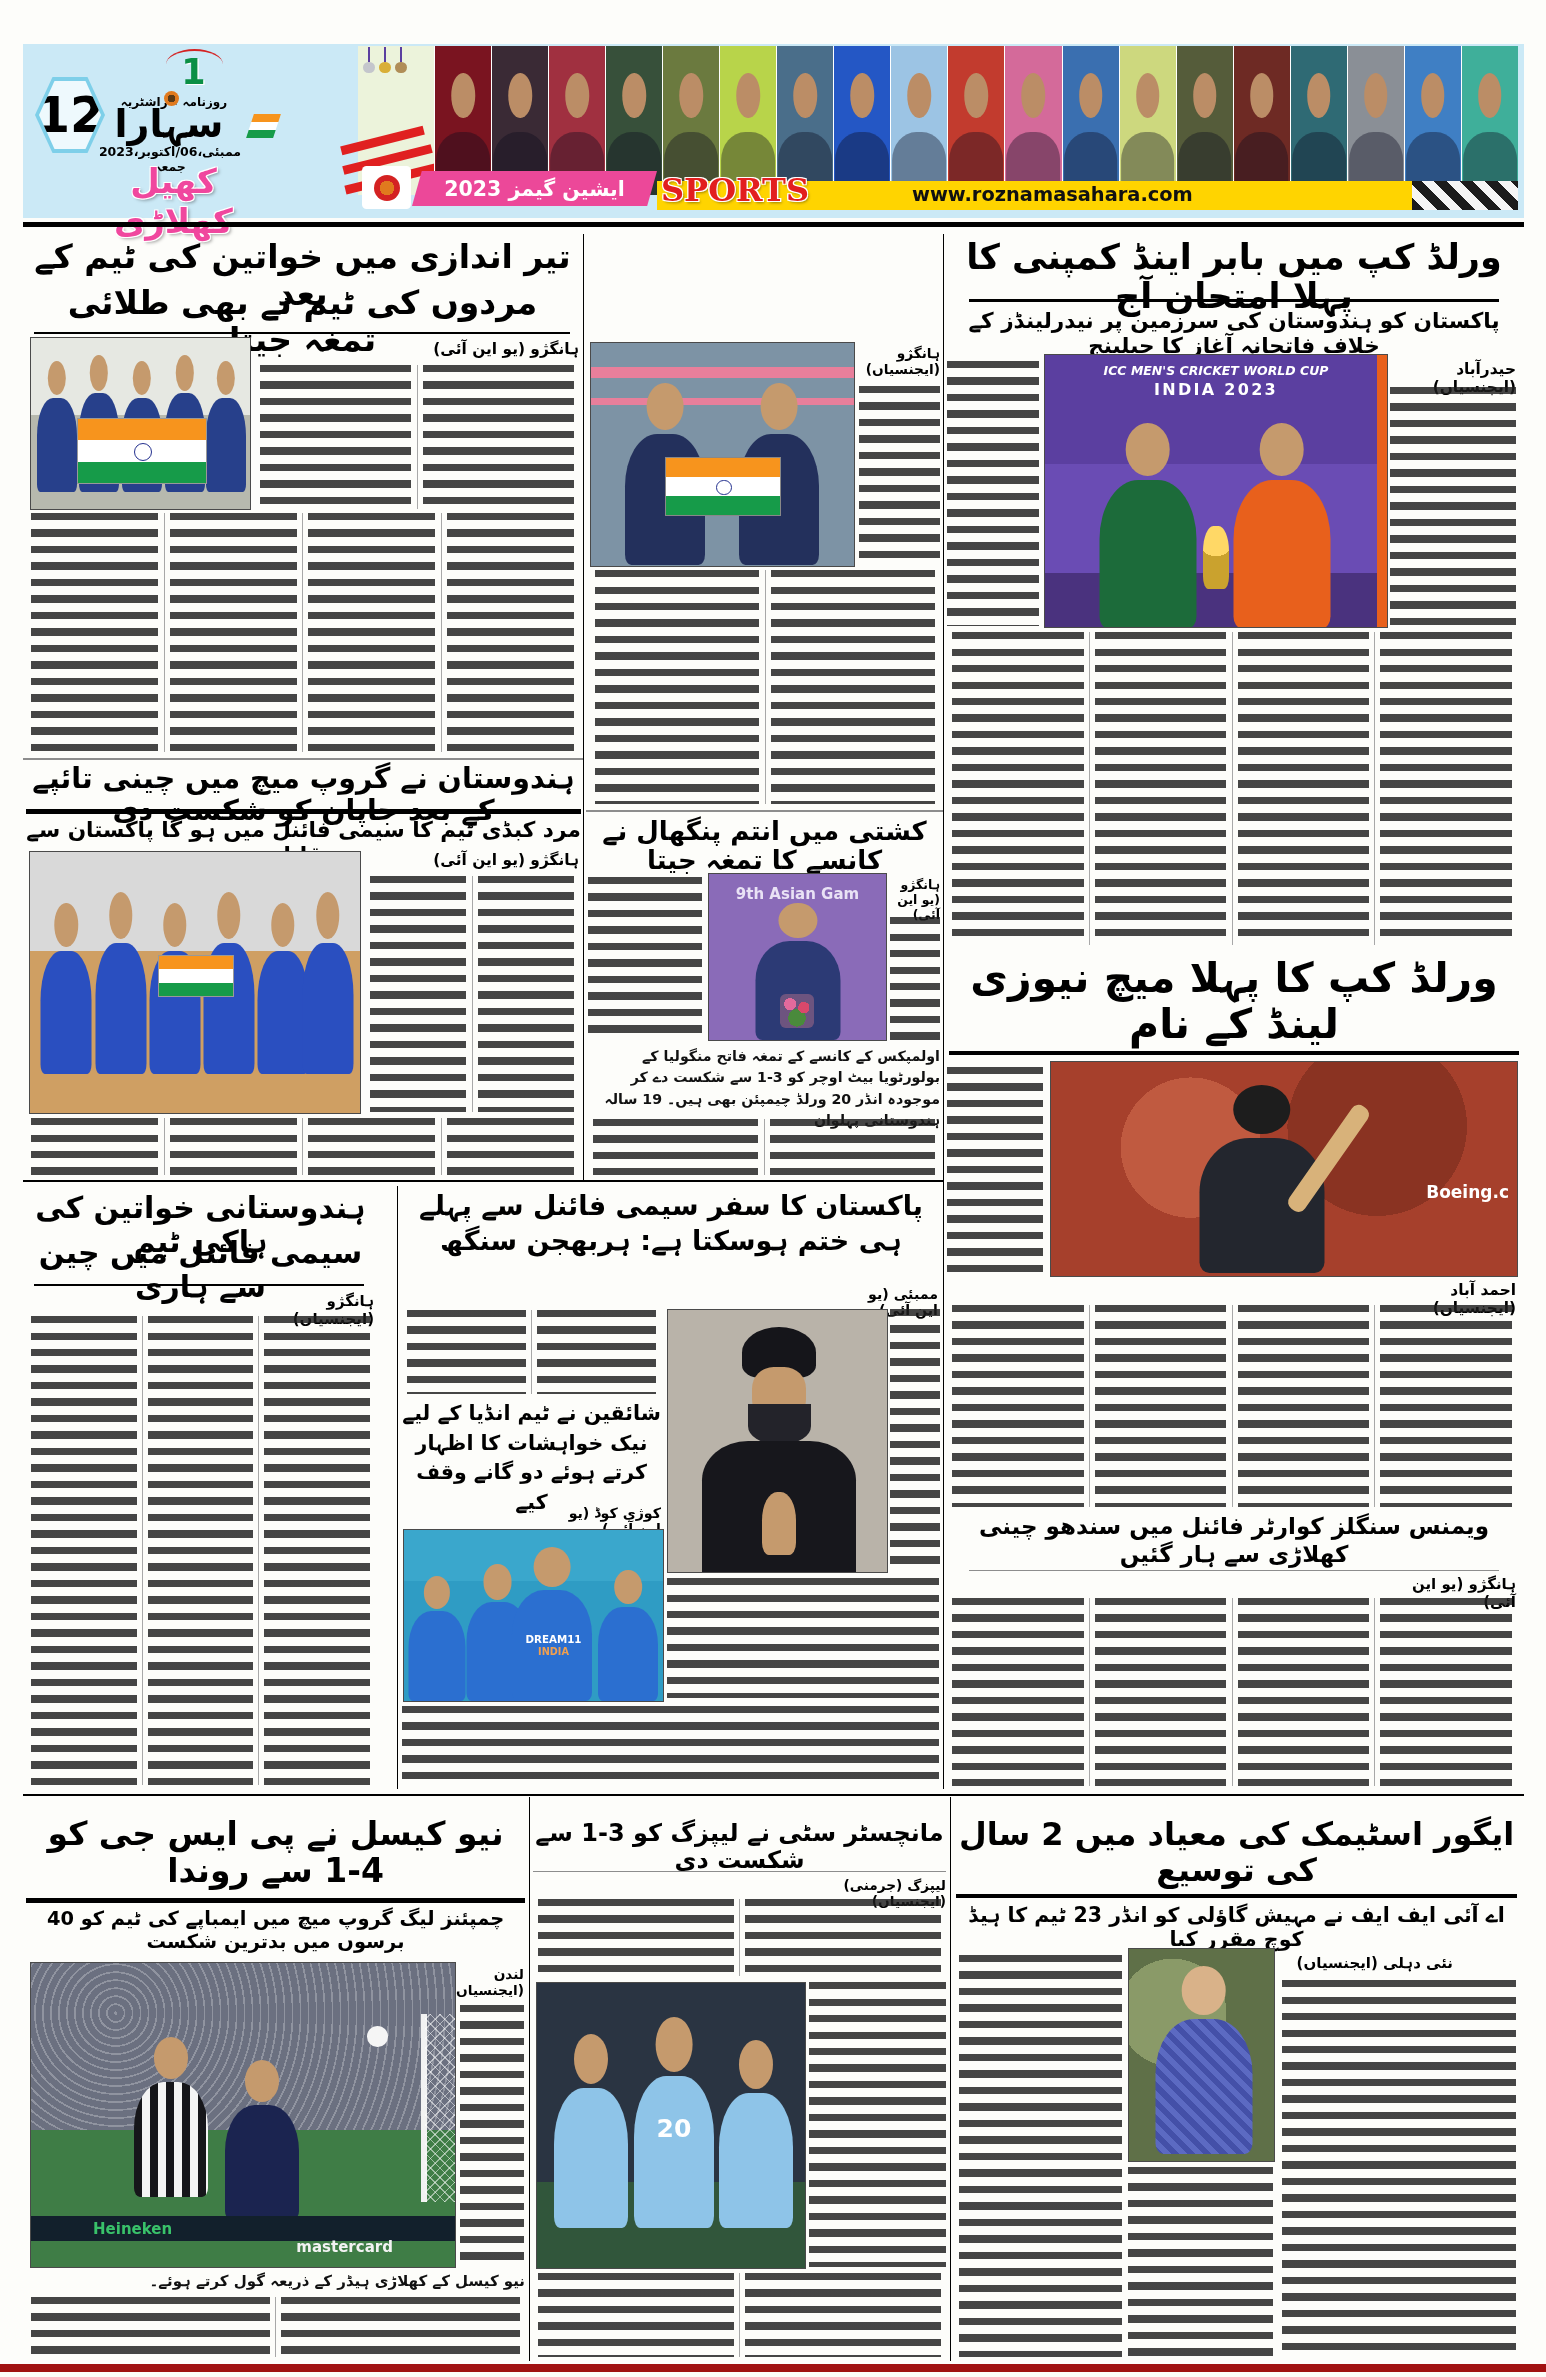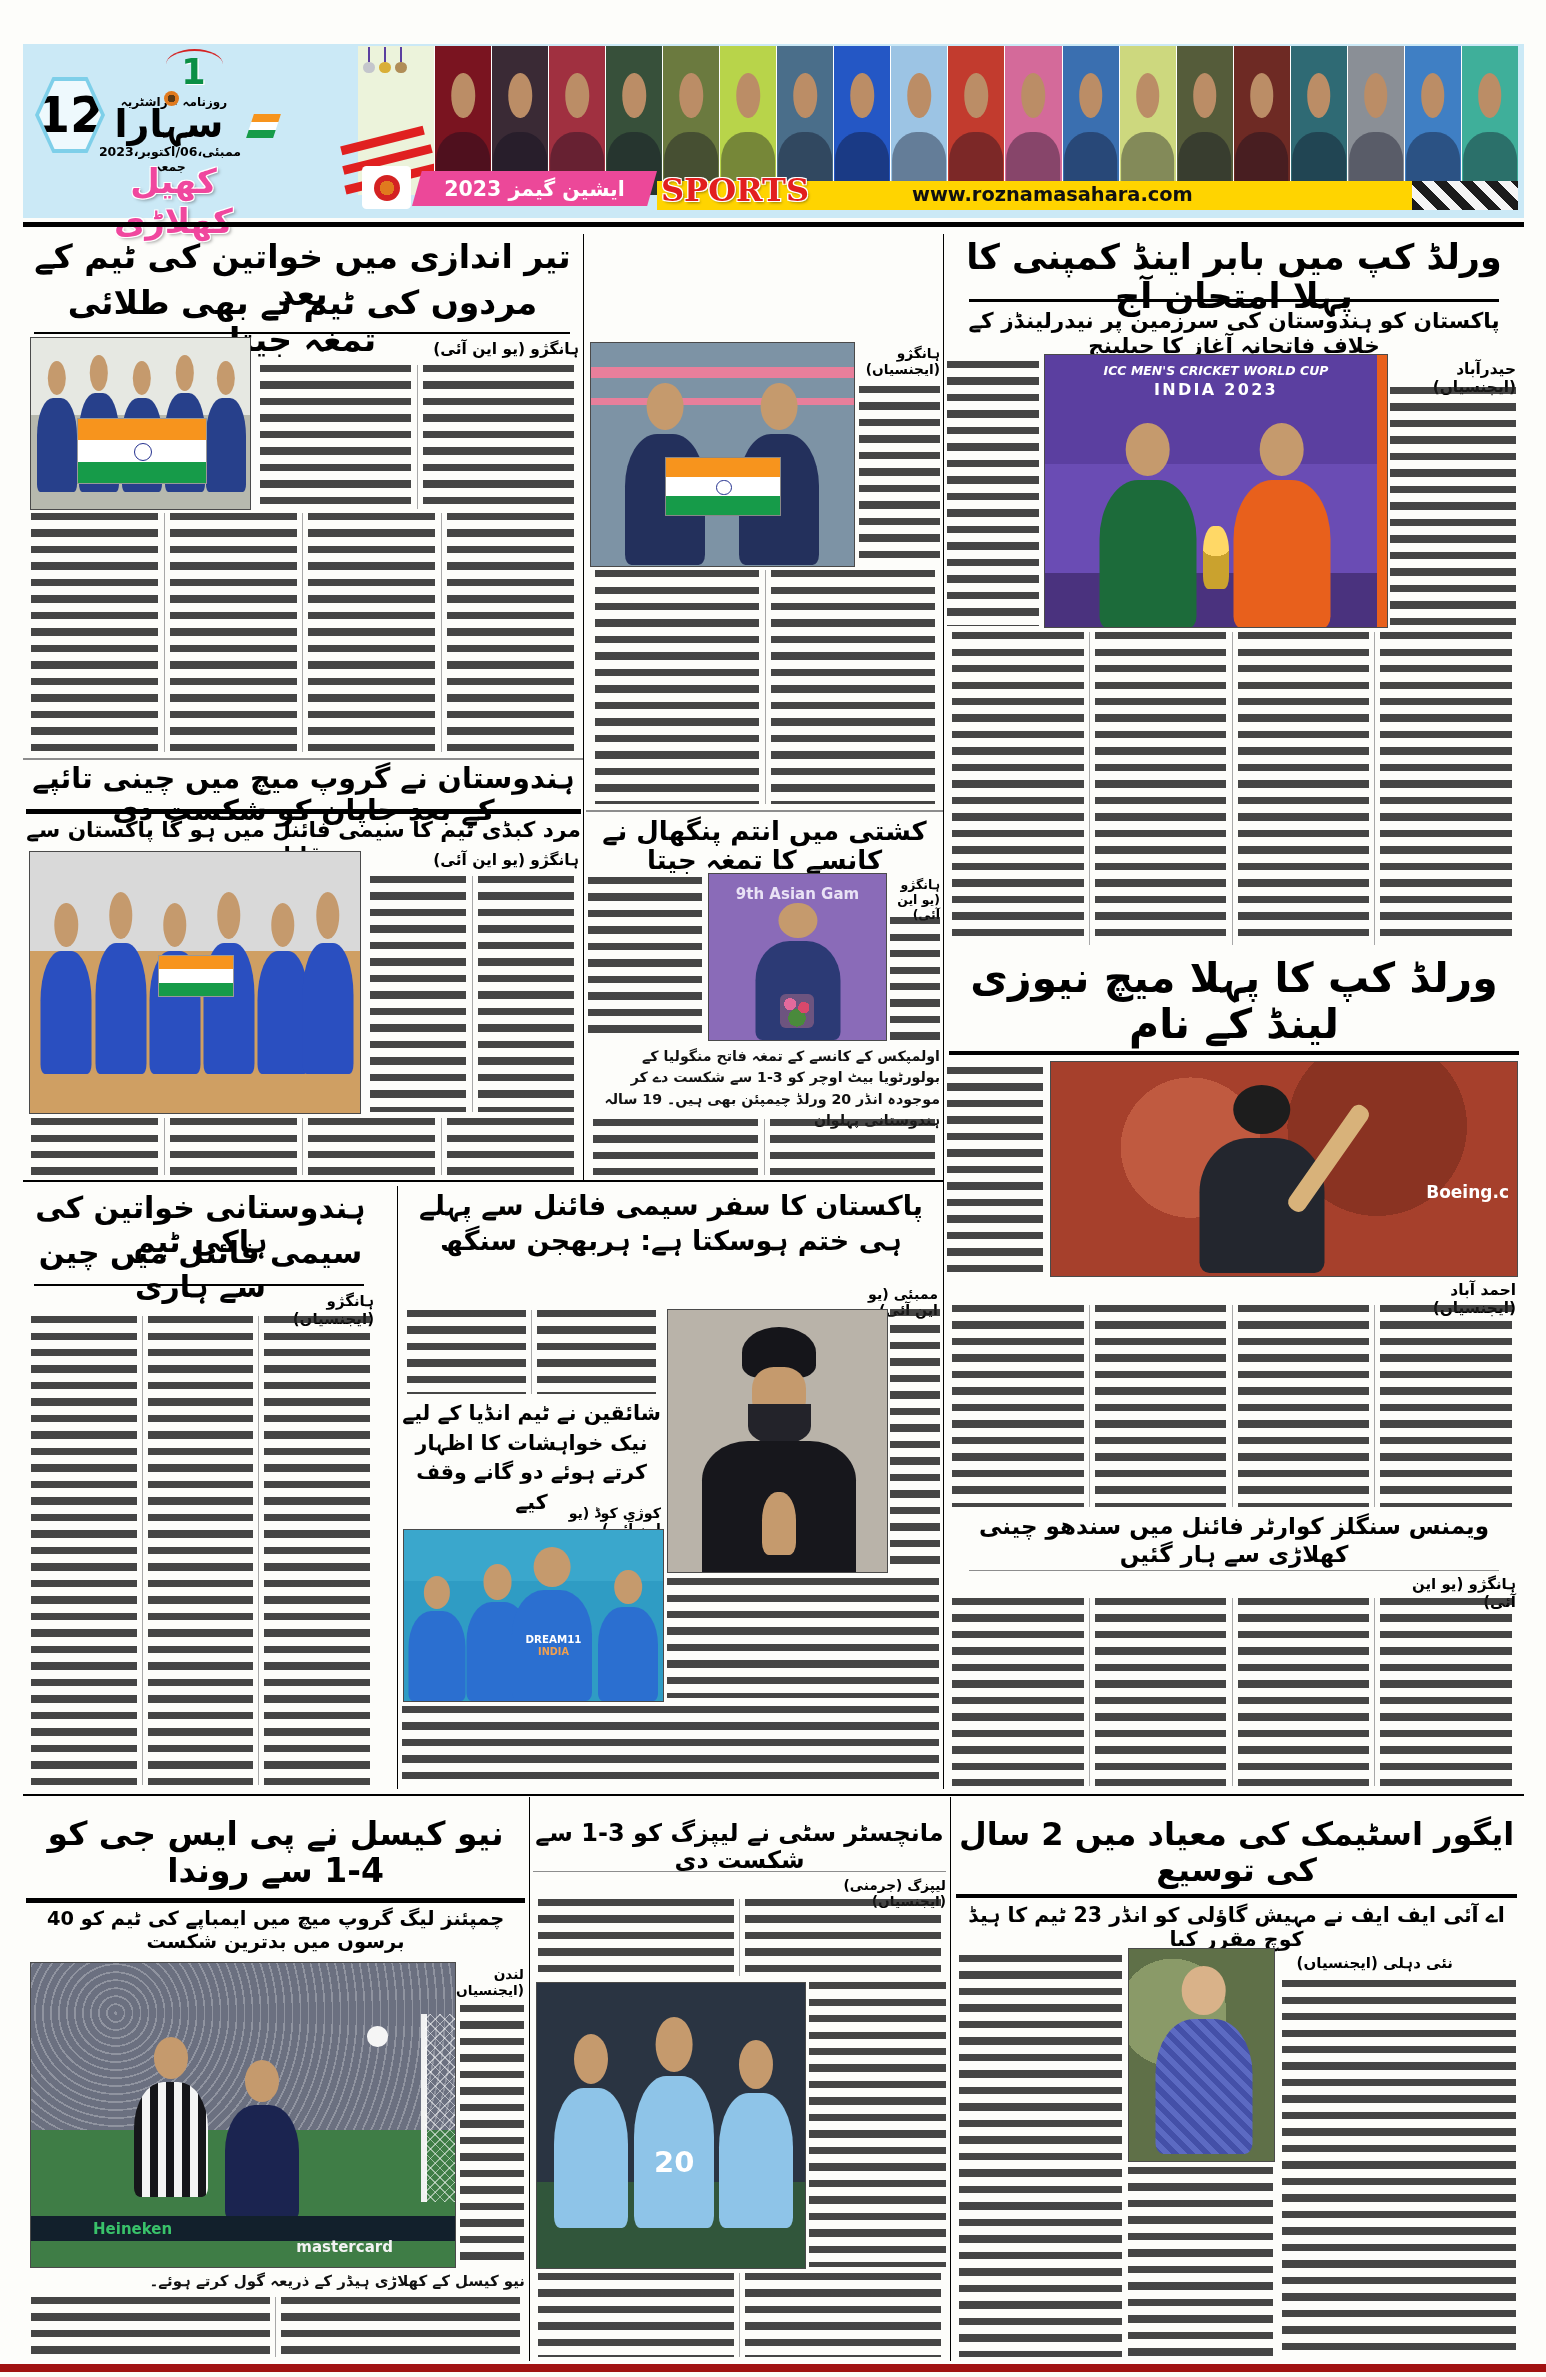--- a/index.html
+++ b/index.html
@@ -535,21 +535,21 @@
         <div class="fbody" style="background:#8ec4e8;"></div>
       </div>
     <div class="fig" style="left:97px;top:34px;width:80px;height:211px;">
         <div class="fhead"></div>
         <div class="fbody" style="background:#8ec4e8;"></div>
       </div>
     <div class="fig" style="left:182px;top:57px;width:74px;height:188px;">
         <div class="fhead"></div>
         <div class="fbody" style="background:#8ec4e8;"></div>
       </div>
-    <div style="position:absolute;left:117px;top:131px;width:40px;text-align:center;color:#fff;font-size:29px;font-weight:bold;margin-top:31px;">20</div>
+    <div style="position:absolute;left:117px;top:131px;width:40px;text-align:center;color:#fff;font-size:25px;font-weight:bold;">20</div>
   </div>
   <div class="abs fake" style="left:809px;top:1982px;width:137px;height:285px;"></div>
   <div class="abs tcols" style="left:533px;top:2273px;width:413px;height:84px;">
       <div class="tcol">
         <div class="fake"></div>
       </div>
       <div class="tcol">
         <div class="fake"></div>
       </div>
     </div>

